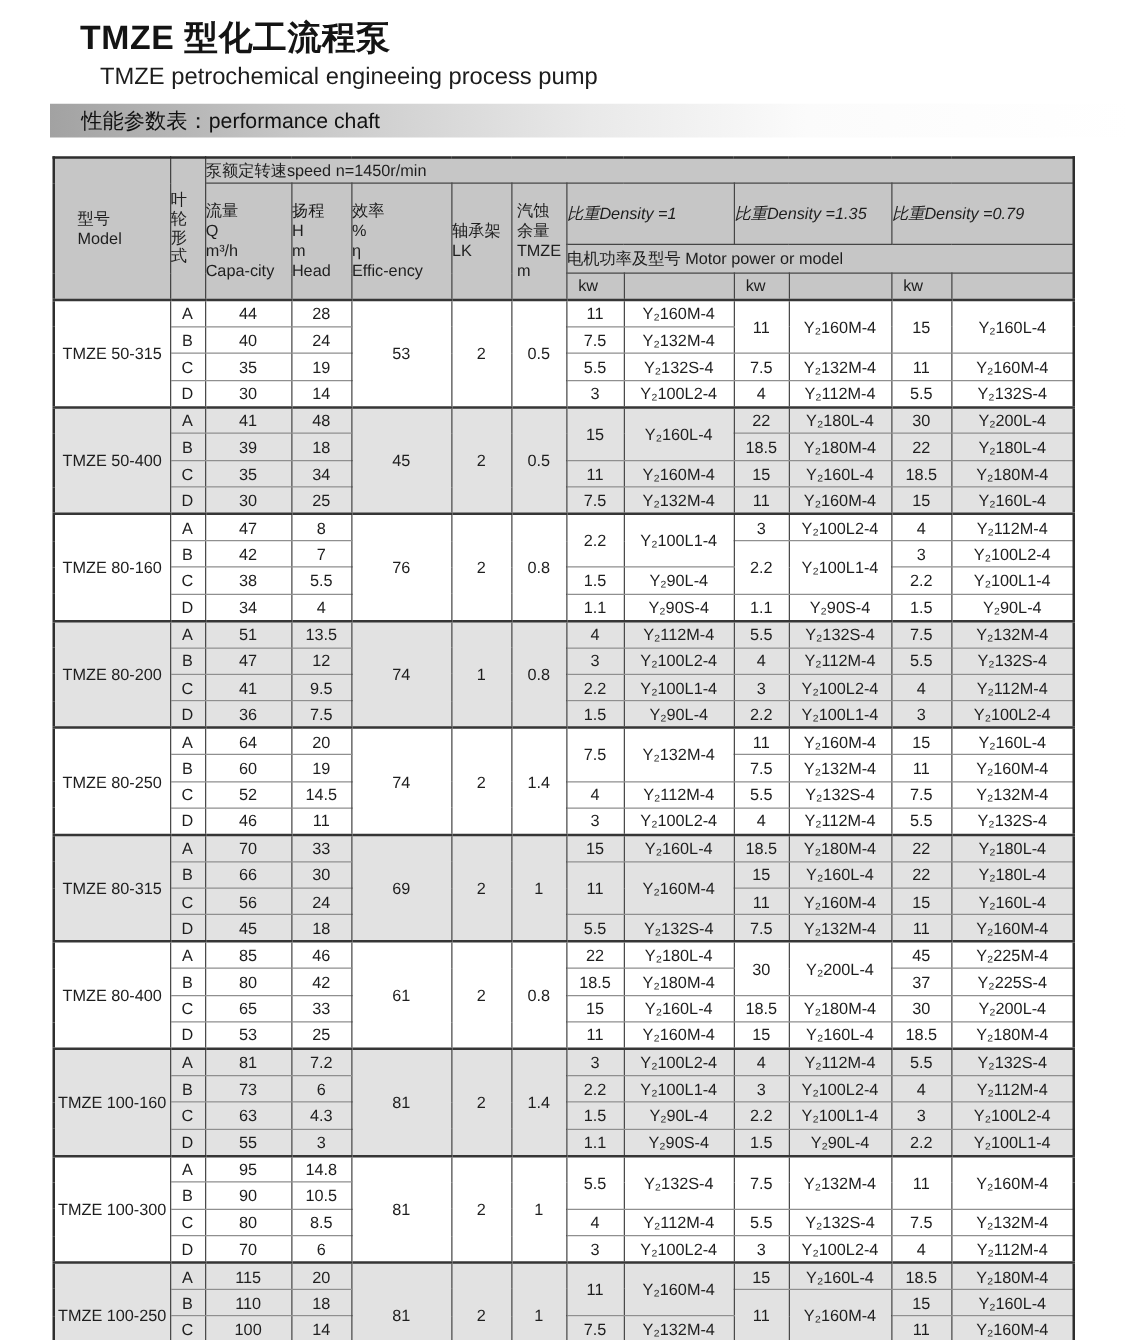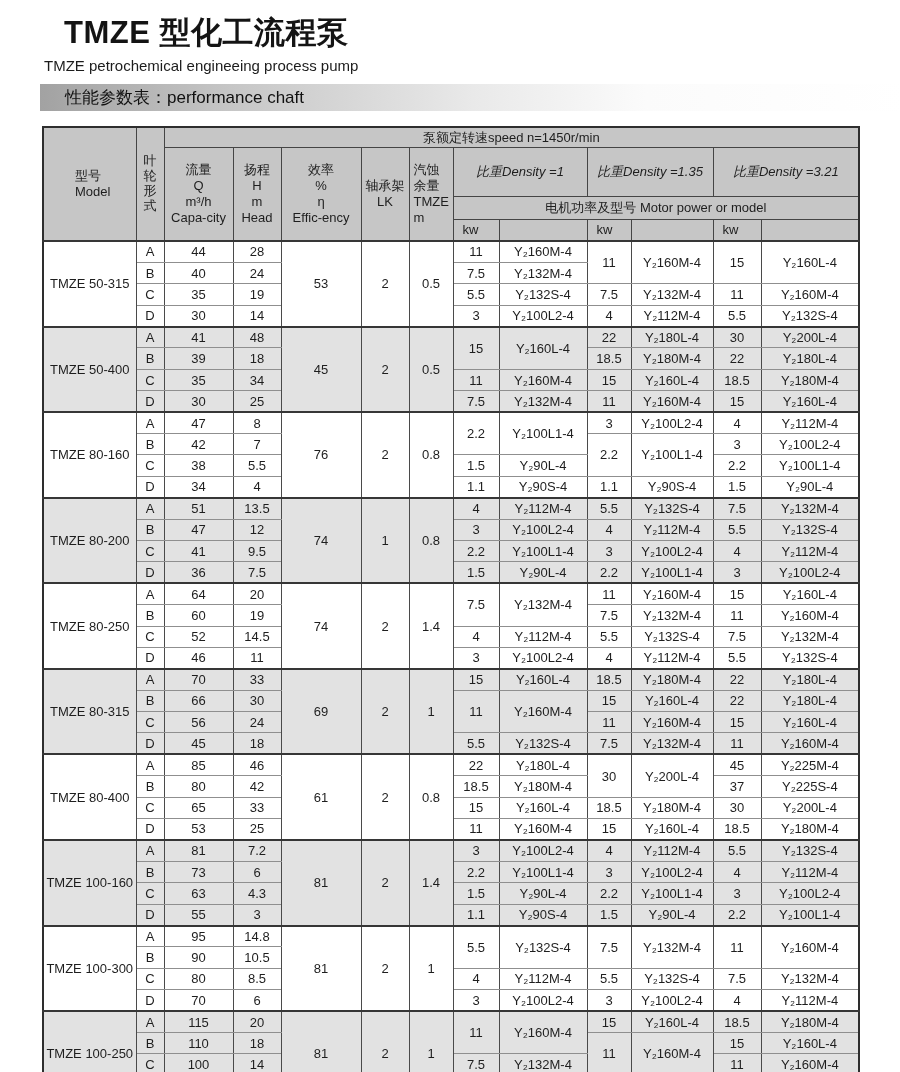--- a/index.html
+++ b/index.html
@@ -5,51 +5,51 @@
   html,body{margin:0;padding:0;background:#fff;}
   body{
     width:900px;height:1072px;overflow:hidden;
     font-family:"Liberation Sans","DejaVu Sans",sans-serif;
     color:#1e1e1e;
     -webkit-font-smoothing:antialiased;
   }
   .page{padding-top:8px;}
   .title{
     margin:4px 0 0 64px;
-    font-size:31px;font-weight:bold;color:#141414;letter-spacing:.5px;
+    font-size:27px;font-weight:bold;color:#141414;letter-spacing:.5px;
   }
   .subtitle{
-    margin:3px 0 10px 44px;
-    font-size:15px;color:#1c1c1c;
+    margin:3px 0 10px 80px;
+    font-size:19px;color:#1c1c1c;
   }
   .banner{
     margin-left:40px;width:865px;height:27px;box-sizing:border-box;
     background:linear-gradient(90deg,#a2a2a2 0%,#c6c6c6 22%,#e9e9e9 50%,#fbfbfb 70%,#ffffff 100%);
     display:flex;align-items:center;padding-left:25px;
     font-size:17px;color:#111;
   }
   table.perf{
     border-collapse:collapse;table-layout:fixed;
     margin:15px 0 0 42px;width:816px;
     font-size:13px;color:#1e1e1e;
     border:2px solid #2e2e2e;
   }
   .perf th{
     background:#c6c6c6;font-weight:normal;
     border:1px solid #454545;
     white-space:pre-line;line-height:1.22;
-    padding:1px 0;vertical-align:middle;text-align:center;
+    padding:1px 0;vertical-align:middle;text-align:left;
     font-size:13px;
   }
   .perf thead tr:last-child th{border-bottom:1.5px solid #303030;}
   .perf th.h-speed{height:17px;}
   .perf th.h-density{height:46px;font-style:italic;}
   .perf th.h-motor{height:20px;}
   .perf th.h-kw{height:18px;text-align:left;padding-left:9px;}
-  .perf th.h-model{text-align:left;padding-left:31px;}
+  .perf th.h-model{text-align:left;padding-left:18px;}
   .perf th.h-npsh{text-align:left;padding-left:4px;}
   .perf th.h-impeller{line-height:1.15;}
   .perf td{
     padding:0;text-align:center;vertical-align:middle;
     border-left:1px solid #4a4a4a;border-right:1px solid #4a4a4a;
     border-top:1px solid #8f8f8f;border-bottom:1px solid #8f8f8f;
     background:#fff;
   }
   .perf tbody tr{height:21.4px;}
   .perf tr.group-start td{border-top:2px solid #363636;}
@@ -107,21 +107,21 @@
 η
 Effic-ency</th>
         <th rowspan="3">轴承架
 LK</th>
         <th rowspan="3" class="h-npsh">汽蚀
 余量
 TMZE
 m</th>
         <th colspan="2" class="h-density">比重Density =1</th>
         <th colspan="2" class="h-density">比重Density =1.35</th>
-        <th colspan="2" class="h-density">比重Density =3.21</th>
+        <th colspan="2" class="h-density">比重Density =0.79</th>
       </tr>
       <tr>
         <th colspan="6" class="h-motor">电机功率及型号  Motor power or model</th>
       </tr>
       <tr>
         <th class="h-kw">kw</th>
         <th class="h-kw"></th>
         <th class="h-kw">kw</th>
         <th class="h-kw"></th>
         <th class="h-kw">kw</th>

